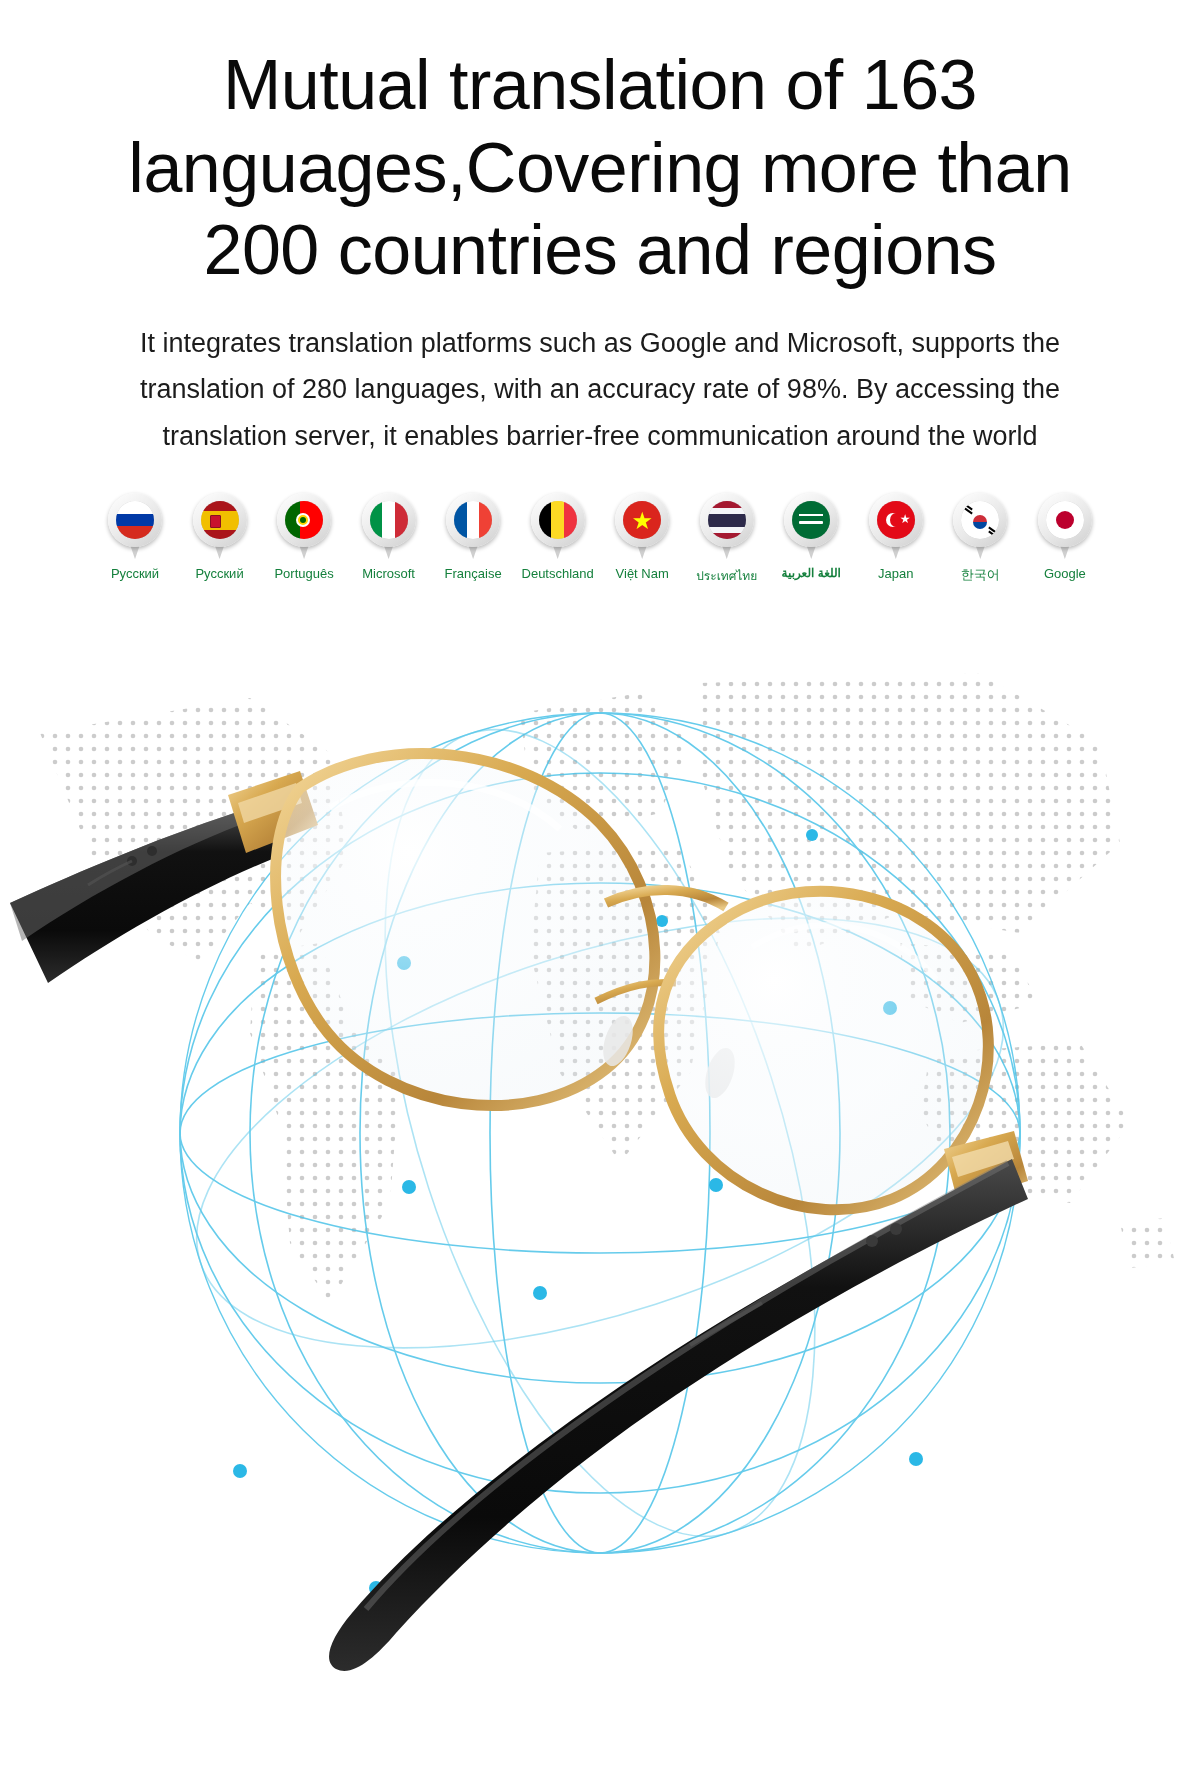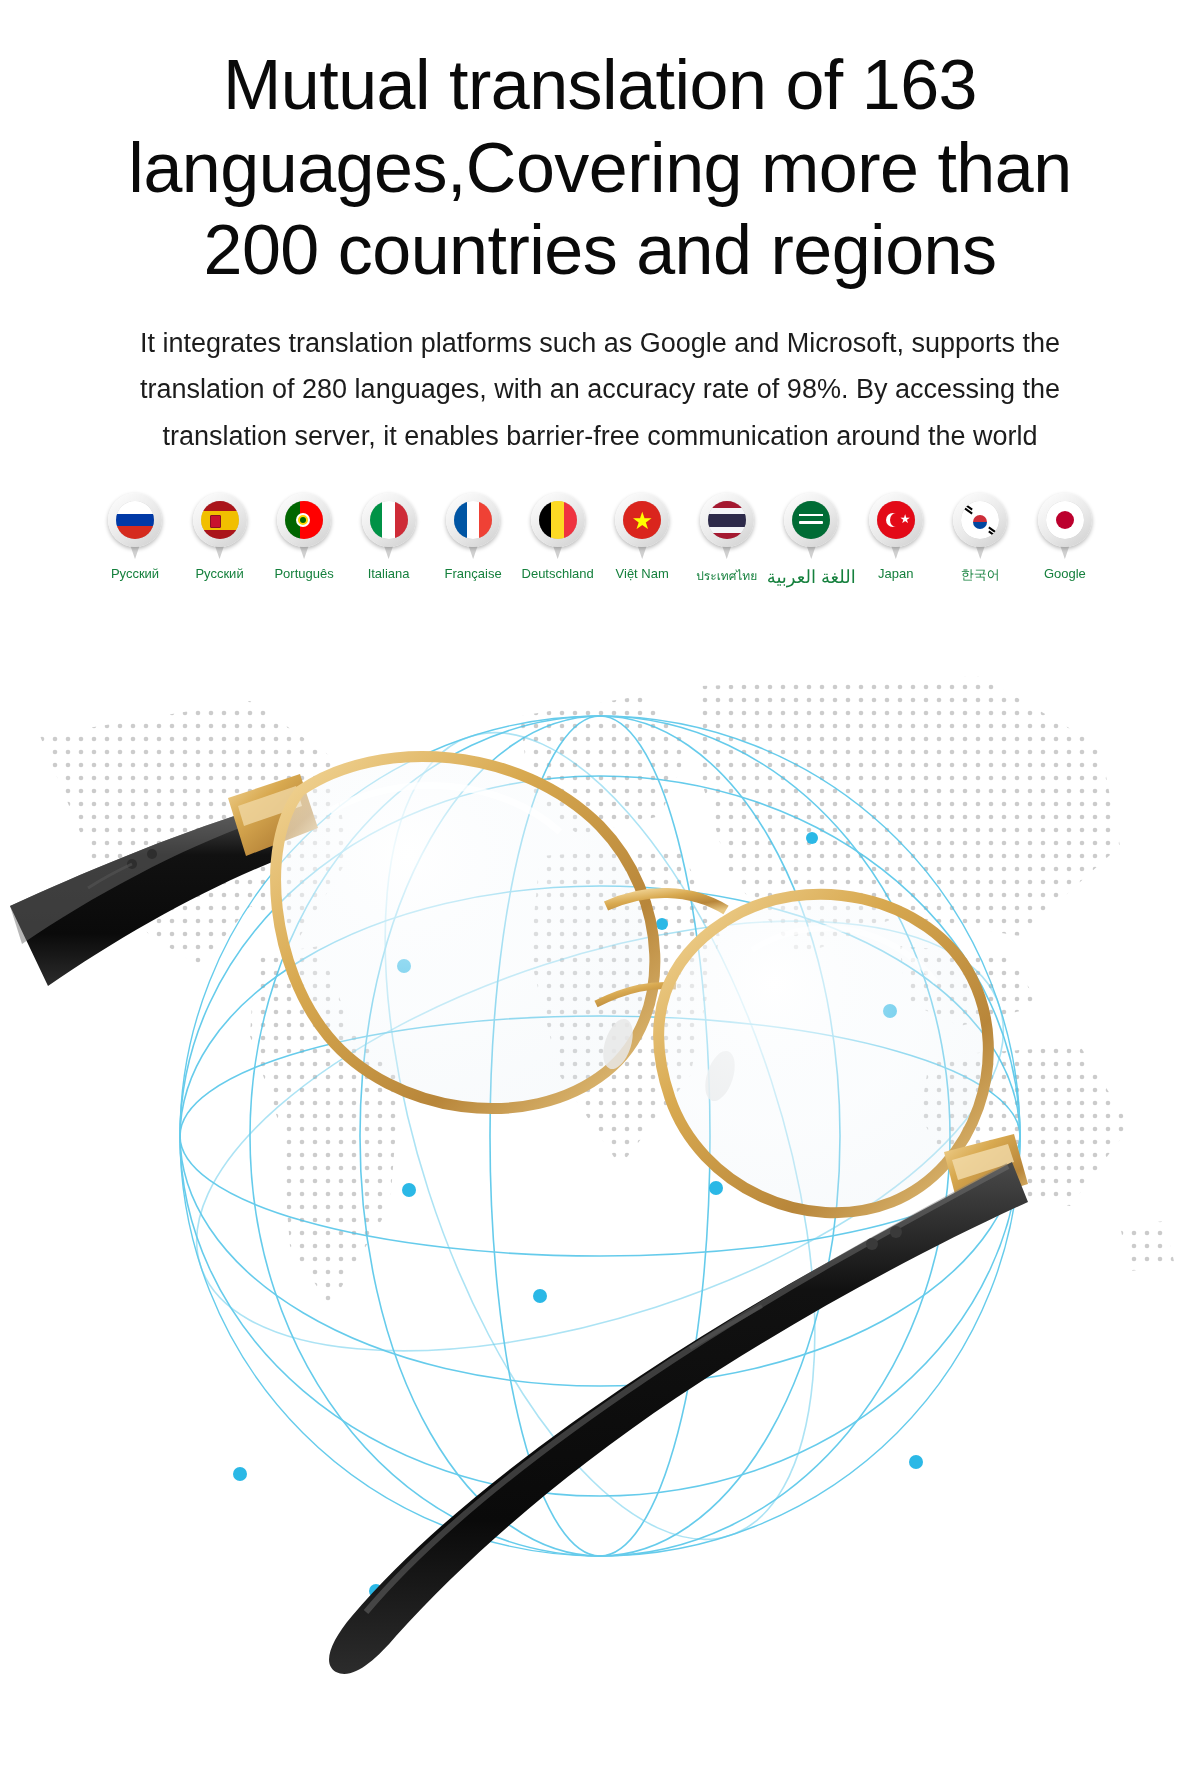--- a/index.html
+++ b/index.html
@@ -169,21 +169,21 @@
   <div class="flag-item">
     <div class="pin">
       <div class="pin-tail"></div>
         <div class="pin-body"></div>
       <div class="flag-circle">
         <div class="band-v" style="left:0;width:33.4%;background:#009246;"></div>
         <div class="band-v" style="left:33.4%;width:33.3%;background:#ffffff;"></div>
         <div class="band-v" style="left:66.7%;width:33.3%;background:#ce2b37;"></div>
       </div>
     </div>
-    <div class="flag-label">Italiana</div>
+    <div class="flag-label">Microsoft</div>
   </div>
 
   <div class="flag-item">
     <div class="pin">
       <div class="pin-tail"></div>
         <div class="pin-body"></div>
       <div class="flag-circle">
         <div class="band-v" style="left:0;width:33.4%;background:#0055a4;"></div>
         <div class="band-v" style="left:33.4%;width:33.3%;background:#ffffff;"></div>
         <div class="band-v" style="left:66.7%;width:33.3%;background:#ef4135;"></div>
@@ -235,21 +235,21 @@
   <div class="flag-item">
     <div class="pin">
       <div class="pin-tail"></div>
         <div class="pin-body"></div>
       <div class="flag-circle">
         <div style="left:0;top:0;width:100%;height:100%;background:#006c35;"></div>
         <div style="left:7px;top:13px;width:24px;height:2px;background:#ffffff;"></div>
         <div style="left:7px;top:20px;width:24px;height:3px;background:#ffffff;border-radius:1px;"></div>
       </div>
     </div>
-    <div class="flag-label" style="font-size:18px;">اللغة العربية</div>
+    <div class="flag-label" style="font-size:12px;font-weight:bold;">اللغة العربية</div>
   </div>
 
   <div class="flag-item">
     <div class="pin">
       <div class="pin-tail"></div>
         <div class="pin-body"></div>
       <div class="flag-circle">
         <div style="left:0;top:0;width:100%;height:100%;background:#e30a17;"></div>
         <div style="left:9px;top:12px;width:14px;height:14px;border-radius:50%;background:#ffffff;"></div>
         <div style="left:13px;top:12px;width:12px;height:14px;border-radius:50%;background:#e30a17;"></div>

